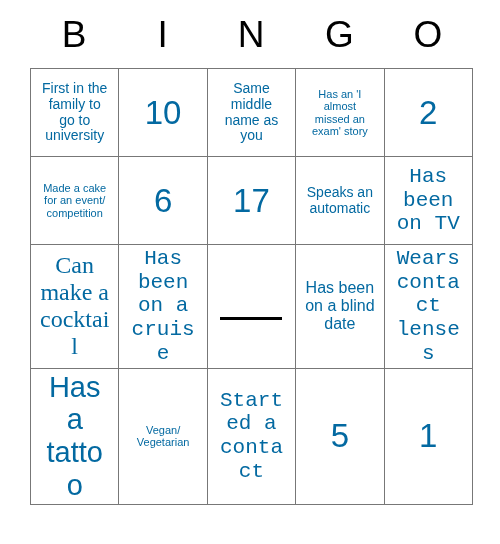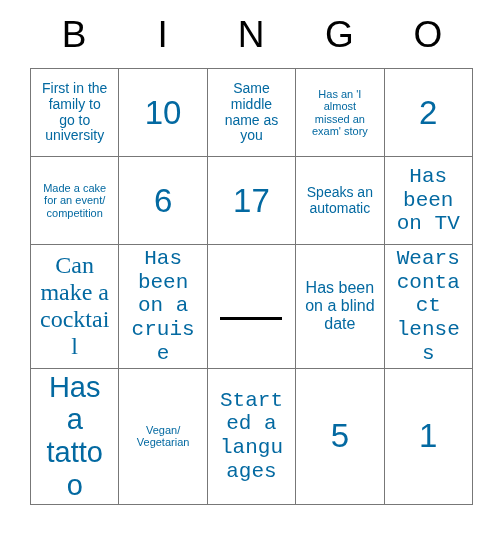--- a/index.html
+++ b/index.html
@@ -105,20 +105,20 @@
           <td class="sz-l"><span>Has been on a cruise</span></td>
           <td class="sz-m">
             <span class="free-space"></span>
           </td>
           <td class="sz-m"><span>Has been on a blind date</span></td>
           <td class="sz-l"><span>Wears contact lenses</span></td>
         </tr>
         <tr>
           <td class="sz-big"><span>Has a tattoo</span></td>
           <td class="sz-xs"><span>Vegan/ Vegetarian</span></td>
-          <td class="sz-l"><span>Started a languages</span></td>
+          <td class="sz-l"><span>Started a contact</span></td>
           <td class="sz-num"><span>5</span></td>
           <td class="sz-num"><span>1</span></td>
         </tr>
       </tbody>
   </table>
 
 </div>
 
 </body></html>

